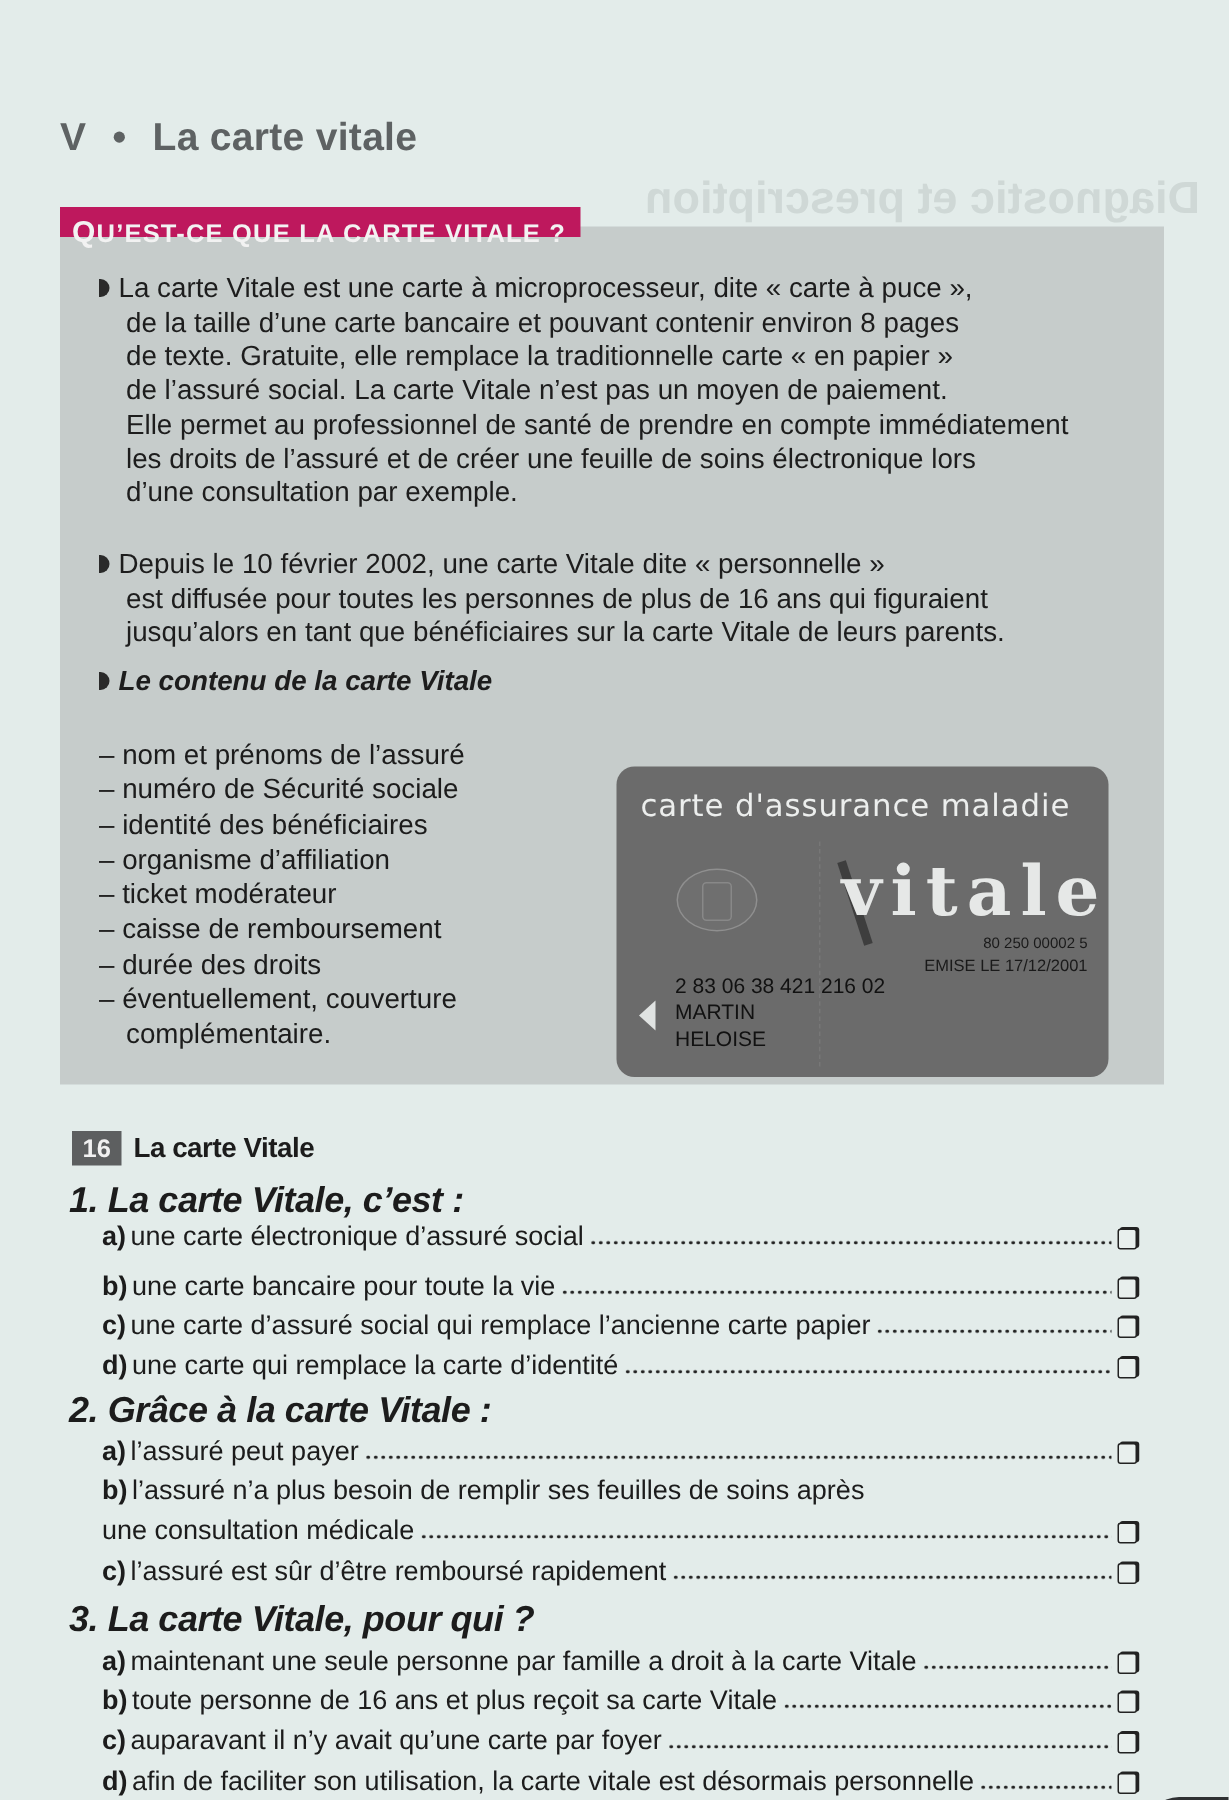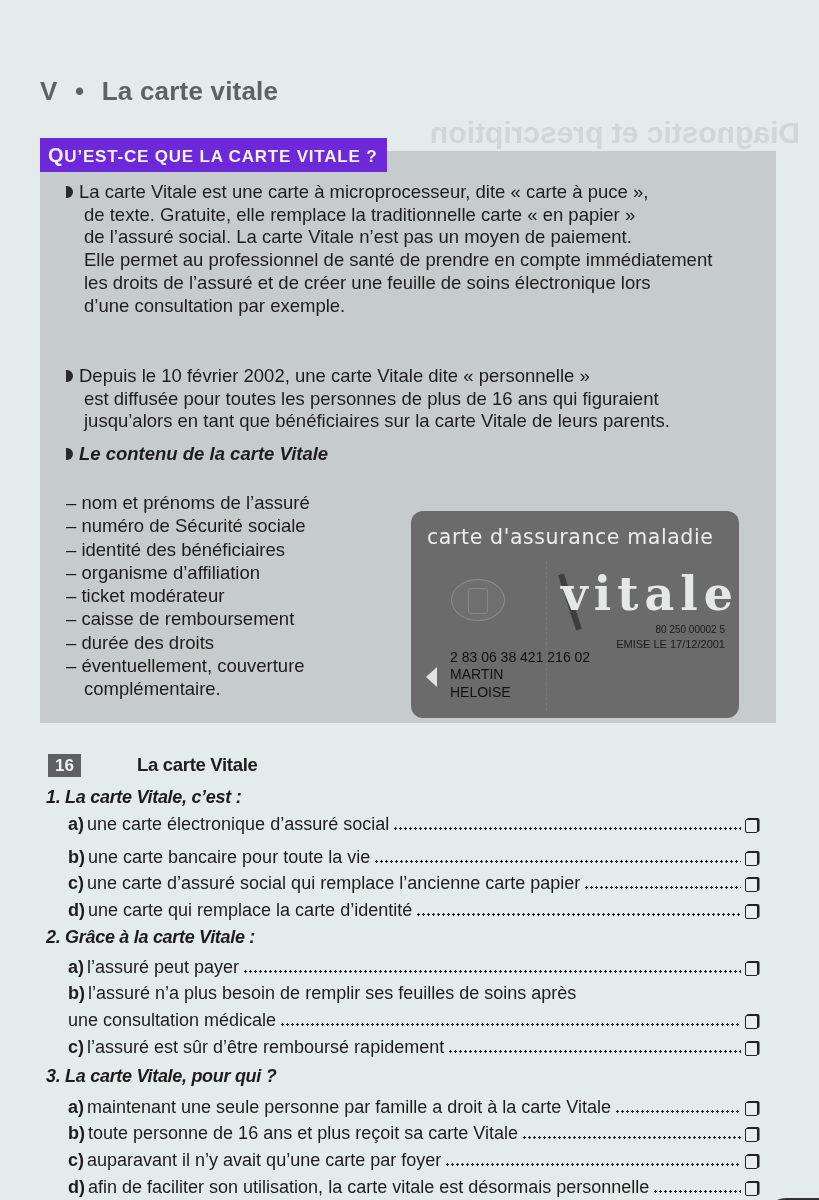--- a/index.html
+++ b/index.html
@@ -22,22 +22,22 @@
     position: absolute; left: 40px; top: 38px;
     font-size: 26px; font-weight: bold; color: #5e6263;
     letter-spacing: 0.2px;
   }
 
   .box {
     position: absolute; left: 40px; top: 113px; width: 736px; height: 572px;
     background: #c6cccb;
   }
   .box-header {
-    position: absolute; left: 40px; top: 100px; height: 34px;
-    background: #6d28d9; color: #f2f2f2;
+    position: absolute; left: 40px; top: 100px; height: 20px;
+    background: #be185d; color: #f2f2f2;
     font-weight: bold; font-size: 17px;
     padding: 6px 10px 0 8px; letter-spacing: 0.8px;
   }
   .box-header .big { font-size: 20px; }
 
   .para {
     position: absolute; left: 66px; width: 700px;
     font-size: 18.5px; line-height: 22.7px; color: #1d1d1d;
   }
   .para .indent { padding-left: 18px; display: block; }
@@ -101,29 +101,29 @@
   }
   .card-name { position: absolute; left: 39px; font-size: 14px; color: #111; }
   .card-arrow {
     position: absolute; left: 15px; top: 156px;
     width: 0; height: 0;
     border-top: 10px solid transparent; border-bottom: 10px solid transparent;
     border-right: 11px solid #e0e3e2;
   }
 
   
-  .ex-head { position: absolute; left: 48px; top: 715px; height: 24px; display: flex; align-items: center; gap: 48px; }
+  .ex-head { position: absolute; left: 48px; top: 715px; height: 24px; display: flex; align-items: center; }
   .ex-num {
     background: #5d5f60; color: #f1f1f1; font-weight: bold; font-size: 17px;
     padding: 1px 7px; height: 23px; line-height: 21px; margin-right: 8px;
   }
   .ex-title { font-weight: bold; font-size: 18.5px; letter-spacing: -0.3px; }
 
   .q {
-    position: absolute; left: 46px; font-size: 18px; font-weight: bold; font-style: italic;
+    position: absolute; left: 46px; font-size: 24px; font-weight: bold; font-style: italic;
     letter-spacing: -0.3px;
   }
   .opt {
     position: absolute; left: 68px; width: 690px; height: 23px;
     font-size: 18px; display: flex; align-items: flex-end; white-space: nowrap;
   }
   .opt .letter { font-weight: bold; margin-right: 3px; }
   .opt .dots {
     flex: 1; margin: 0 4px 5px 4px; height: 3px;
     background-image: radial-gradient(circle, #222 1px, transparent 1.3px);
@@ -160,20 +160,21 @@
     <span>La carte vitale</span>
   </div>
 
   <div class="box"></div>
   <div class="box-header">
     <span class="big">Q</span><span>U’EST-CE QUE LA CARTE VITALE ?</span>
   </div>
 
   <div class="para" style="top:143px; left:66px;">
     <span class="bullet-icon"></span><span>La carte Vitale est une carte à microprocesseur, dite « carte à puce »,</span>
+    <span class="indent">de la taille d’une carte bancaire et pouvant contenir environ 8 pages</span>
     <span class="indent">de texte. Gratuite, elle remplace la traditionnelle carte « en papier »</span>
     <span class="indent">de l’assuré social. La carte Vitale n’est pas un moyen de paiement.</span>
     <span class="indent">Elle permet au professionnel de santé de prendre en compte immédiatement</span>
     <span class="indent">les droits de l’assuré et de créer une feuille de soins électronique lors</span>
     <span class="indent">d’une consultation par exemple.</span>
   </div>
 
   <div class="para" style="top:327px;">
     <span class="bullet-icon"></span><span>Depuis le 10 février 2002, une carte Vitale dite « personnelle »</span>
     <span class="indent">est diffusée pour toutes les personnes de plus de 16 ans qui figuraient</span>

